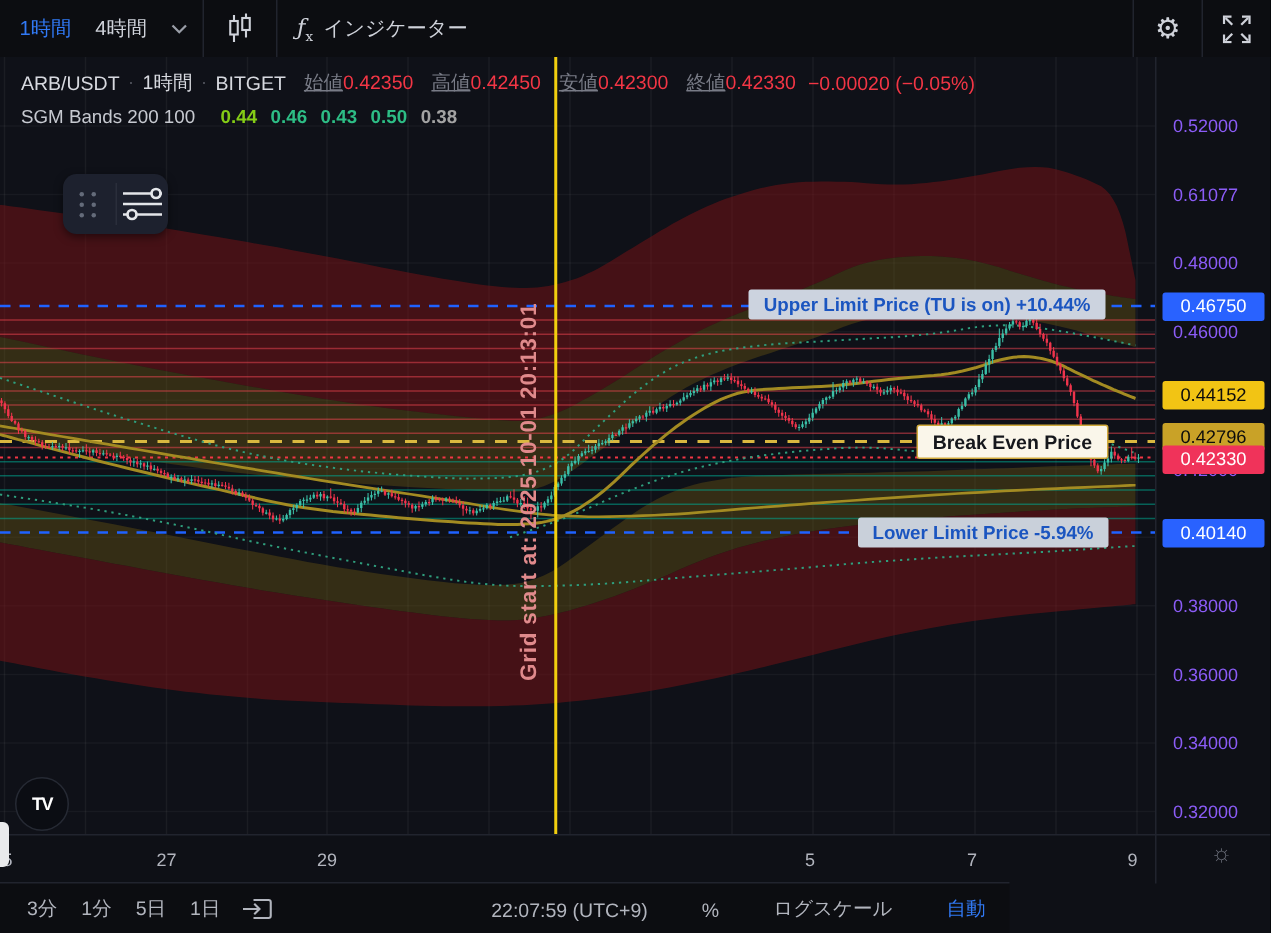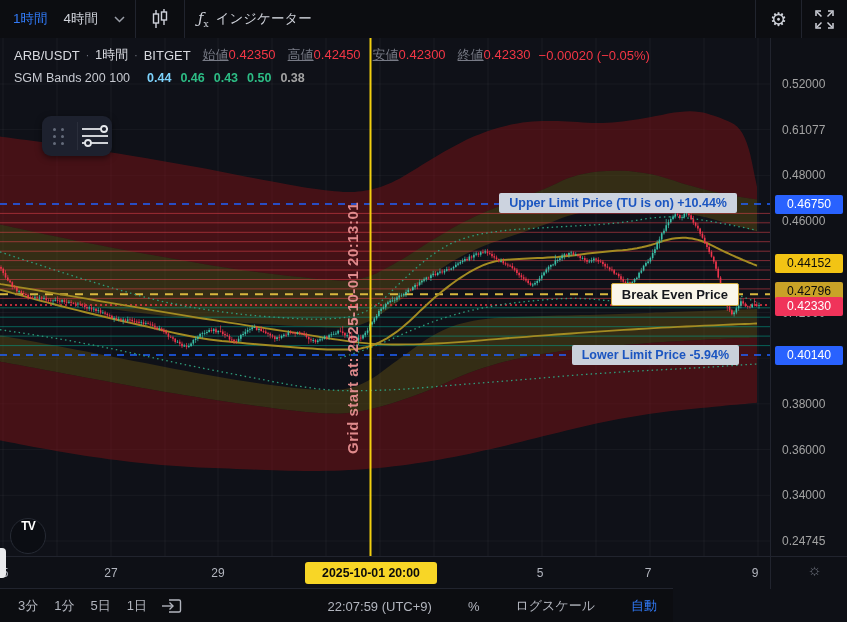--- a/index.html
+++ b/index.html
@@ -33,27 +33,27 @@
   
   .ov-label{position:absolute;z-index:5;font-weight:bold;font-size:12.5px;padding:3px 10px;border-radius:2px;white-space:nowrap;}
   #upper-label{right:33px;top:155px;background:#ccd3df;color:#1b55c0;}
   #breakeven-label{right:31px;top:245px;background:#faf6ea;color:#15171c;border:1.5px solid #cfa93c;font-size:13px;}
   #lower-label{right:31px;top:307px;background:#c9d0da;color:#1b55c0;}
   #grid-start-label{position:absolute;left:344px;top:102px;height:314px;z-index:4;
      writing-mode:vertical-rl;transform:rotate(180deg);font-size:15px;font-weight:600;
      color:#e08a8c;letter-spacing:.5px;white-space:nowrap;}
   
   #tv-logo{position:absolute;left:10px;top:480px;width:34px;height:34px;border-radius:50%;
-           background:#0b0d13;border:1px solid #262a34;display:flex;justify-content:center;
+           background:#0b0d13;border:1px solid #262a34;display:flex;align-items:center;justify-content:center;
            z-index:6;color:#fff;font-weight:bold;font-size:12px;letter-spacing:-1px;cursor:pointer;}
   #toolbar-notch{position:absolute;left:0;top:510px;width:6px;height:30px;background:#e9eaec;border-radius:0 4px 4px 0;z-index:6;cursor:pointer;}
   
   #price-axis{position:absolute;left:770px;top:38px;width:77px;height:518px;background:#0e1016;
               border-left:1px solid #21242e;cursor:ns-resize;}
-  .ptick{position:absolute;left:11px;font-size:12px;color:#a3a3a3;}
+  .ptick{position:absolute;left:11px;font-size:12px;color:#8b5cf6;}
   .pbadge{position:absolute;left:4px;width:68px;height:19px;border-radius:2px;display:flex;align-items:center;
           justify-content:center;font-size:12.2px;z-index:3;}
   .pbadge.blue{background:#2962ff;color:#fff;}
   .pbadge.yellow{background:#f2c414;color:#0c0c0c;}
   .pbadge.tan{background:#c9a227;color:#0c0c0c;}
   .pbadge.red{background:#f0335a;color:#fff;}
   
   #time-axis{position:absolute;left:0;top:556px;width:770px;height:32px;background:#0e1016;
              border-top:1px solid #21242e;cursor:ew-resize;}
   .ttick{position:absolute;top:9px;font-size:12px;color:#b2b5be;transform:translateX(-50%);}
@@ -198,21 +198,21 @@
       <span>BITGET</span>
       <span class="lg-pair"><span class="lg-dim">始値</span><span class="lg-red">0.42350</span></span>
       <span class="lg-pair"><span class="lg-dim">高値</span><span class="lg-red">0.42450</span></span>
       <span class="lg-pair"><span class="lg-dim">安値</span><span class="lg-red">0.42300</span></span>
       <span class="lg-pair"><span class="lg-dim">終値</span><span class="lg-red">0.42330</span></span>
       <span class="lg-red">−0.00020 (−0.05%)</span>
     </div>
 
     <div class="legend-row" id="legend-ind" style="top:33px;">
       <span>SGM Bands 200 100</span>
-      <span id="ind-values"><span style="color: #7dd3fc;">0.44</span><span style="color: rgb(45, 189, 133);">0.46</span><span style="color: rgb(45, 189, 133);">0.43</span><span style="color: rgb(45, 189, 133);">0.50</span><span style="color: #a3a3a3;">0.38</span></span>
+      <span id="ind-values"><span style="color: #84cc16;">0.44</span><span style="color: rgb(45, 189, 133);">0.46</span><span style="color: rgb(45, 189, 133);">0.43</span><span style="color: rgb(45, 189, 133);">0.50</span><span style="color: #a3a3a3;">0.38</span></span>
     </div>
 
     <div id="pane-widget">
       <div class="half">
         <span class="dots">
             <i></i>
             <i></i>
             <i></i>
             <i></i>
             <i></i>
@@ -248,36 +248,35 @@
       <div class="ptick" style="top: 39px;">0.52000</div>
       <div class="ptick" style="top: 84.7px;">0.61077</div>
       <div class="ptick" style="top: 130.4px;">0.48000</div>
       <div class="ptick" style="top: 176.1px;">0.46000</div>
       <div class="ptick" style="top: 221.8px;">0.44000</div>
       <div class="ptick" style="top: 267.5px;">0.42000</div>
       <div class="ptick" style="top: 313.2px;">0.40000</div>
       <div class="ptick" style="top: 358.9px;">0.38000</div>
       <div class="ptick" style="top: 404.6px;">0.36000</div>
       <div class="ptick" style="top: 450.3px;">0.34000</div>
-      <div class="ptick" style="top: 496px;">0.24745</div>
+      <div class="ptick" style="top: 496px;">0.32000</div>
       <div class="pbadge blue" style="top: 156.5px;">0.46750</div>
       <div class="pbadge yellow" style="top: 215.5px;">0.44152</div>
       <div class="pbadge tan" style="top: 243.5px;">0.42796</div>
       <div class="pbadge red" style="top: 258.5px;">0.42330</div>
       <div class="pbadge blue" style="top: 307.5px;">0.40140</div>
     </div>
 
   <div id="time-axis">
       <div class="ttick" style="left: 5px;">5</div>
       <div class="ttick" style="left: 111px;">27</div>
       <div class="ttick" style="left: 218px;">29</div>
       <div class="ttick" style="left: 540px;">5</div>
       <div class="ttick" style="left: 648px;">7</div>
       <div class="ttick" style="left: 755px;">9</div>
-      <div id="time-highlight" style="left: 305px;">2025-10-01  20:00</div>
     </div>
   <div id="axis-corner">
     <span id="sun-icon">☼</span>
   </div>
 
   <div id="bottombar">
     <div class="left" id="bb-left">
         <span class="bb-item">3分</span>
         <span class="bb-item">1分</span>
         <span class="bb-item">5日</span>

